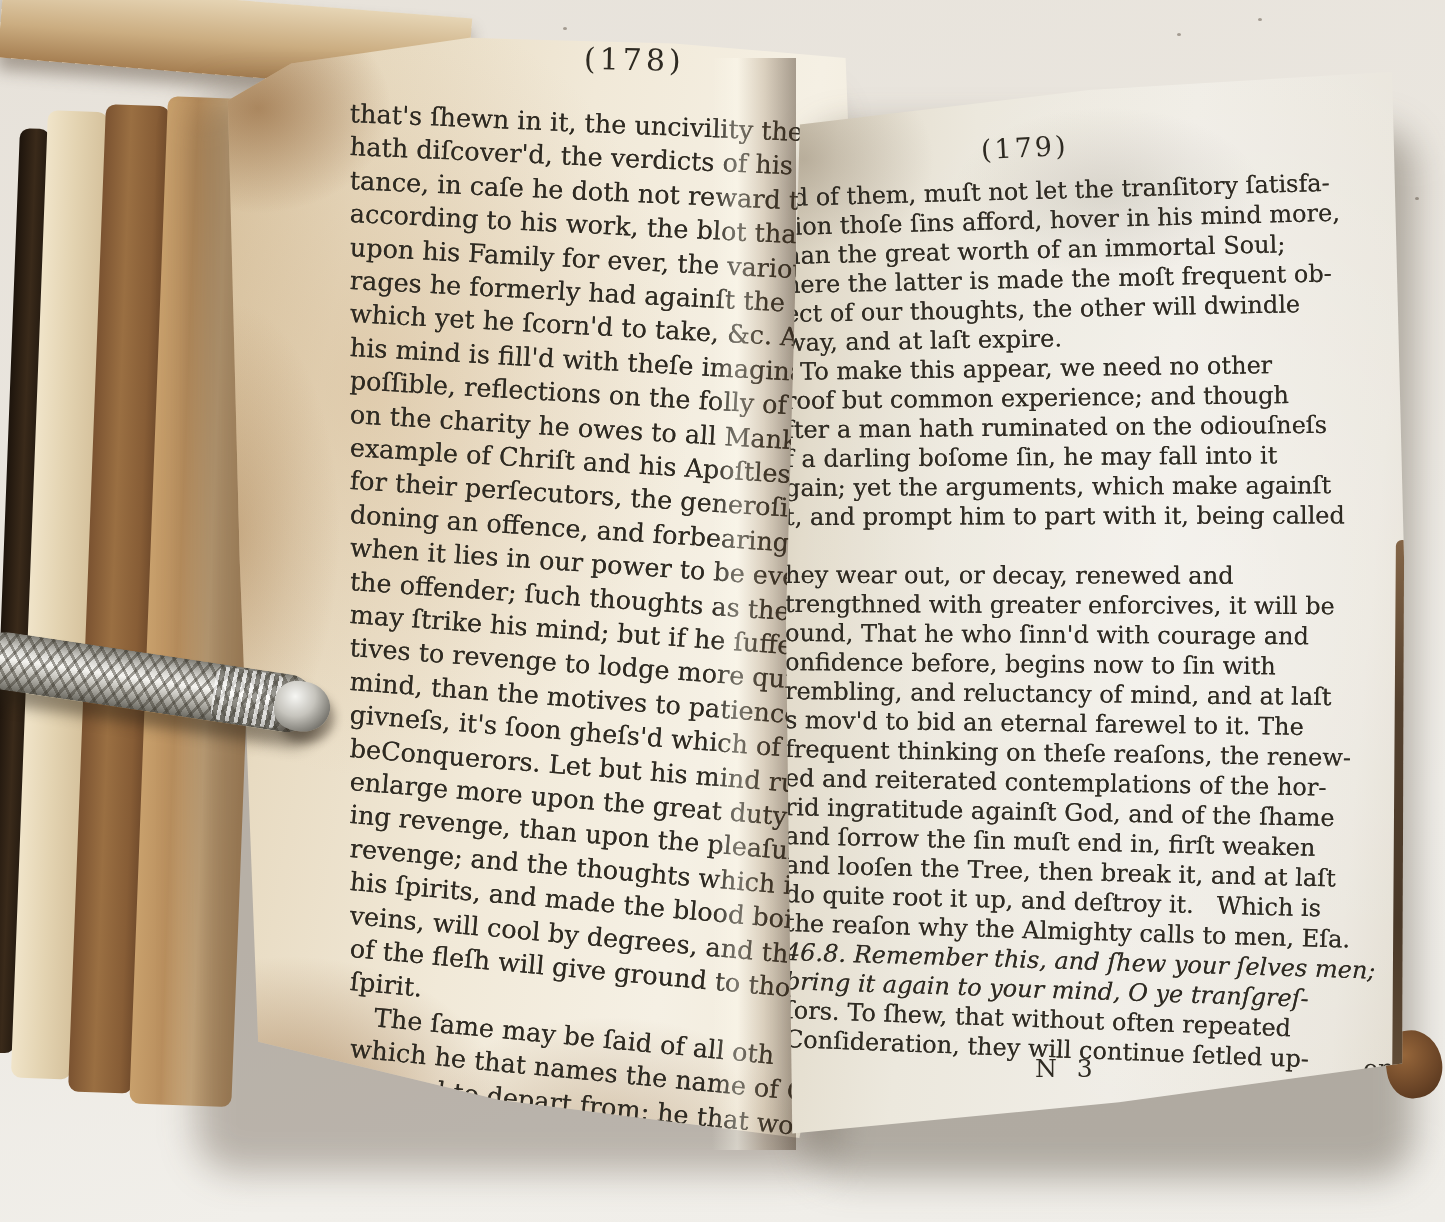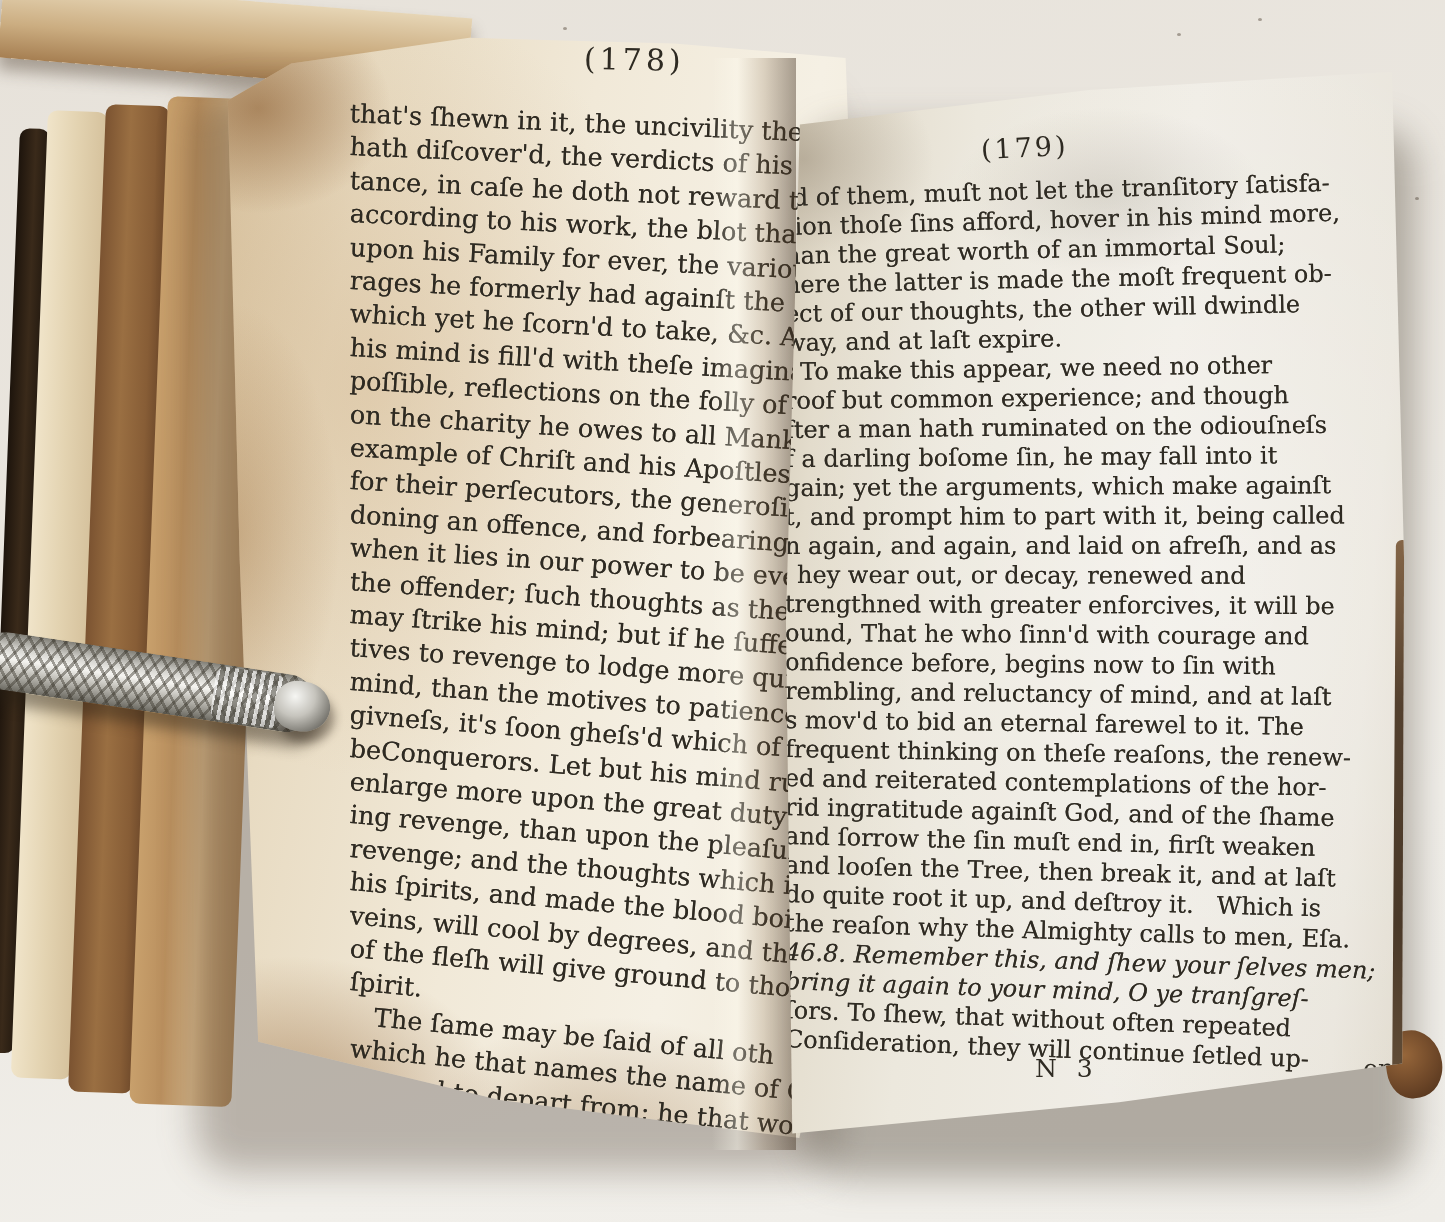--- a/index.html
+++ b/index.html
@@ -160,22 +160,21 @@
         <div class="pline" style="top: 58px; transform: rotate(-1.34deg);">han the great worth of an immortal Soul;</div>
         <div class="pline" style="top: 87px; transform: rotate(-1.21deg);">here the latter is made the moſt frequent ob-</div>
         <div class="pline" style="top: 116px; transform: rotate(-1.08deg);">ect of our thoughts, the other will dwindle</div>
         <div class="pline" style="top: 145px; transform: rotate(-0.94deg);">way, and at laſt expire.</div>
         <div class="pline" style="top: 174px; transform: rotate(-0.81deg);">  To make this appear, we need no other</div>
         <div class="pline" style="top: 203px; transform: rotate(-0.68deg);">roof but common experience; and though</div>
         <div class="pline" style="top: 232px; transform: rotate(-0.55deg);">fter a man hath ruminated on the odiouſneſs</div>
         <div class="pline" style="top: 261px; transform: rotate(-0.42deg);">f a darling boſome ſin, he may fall into it</div>
         <div class="pline" style="top: 290px; transform: rotate(-0.29deg);">gain; yet the arguments, which make againſt</div>
         <div class="pline" style="top: 319px; transform: rotate(-0.16deg);">t, and prompt him to part with it, being called</div>
-        <div class="pline" style="top: 348px; transform: rotate(-0.03deg);">n again, and again, and laid on afreſh, and as</div>
-        <div class="pline" style="top: 377px; transform: rotate(0.1deg); margin-left: 12px;">hey wear out, or decay, renewed and</div>
+        <div class="pline" style="top: 377px; transform: rotate(0.1deg);">hey wear out, or decay, renewed and</div>
         <div class="pline" style="top: 406px; transform: rotate(0.23deg);">trengthned with greater enforcives, it will be</div>
         <div class="pline" style="top: 435px; transform: rotate(0.37deg);">ound, That he who ſinn'd with courage and</div>
         <div class="pline" style="top: 464px; transform: rotate(0.5deg);">onfidence before, begins now to ſin with</div>
         <div class="pline" style="top: 493px; transform: rotate(0.63deg);">rembling, and reluctancy of mind, and at laſt</div>
         <div class="pline" style="top: 522px; transform: rotate(0.76deg);">s mov'd to bid an eternal farewel to it. The</div>
         <div class="pline" style="top: 551px; transform: rotate(0.89deg);">frequent thinking on theſe reaſons, the renew-</div>
         <div class="pline" style="top: 580px; transform: rotate(1.02deg);">ed and reiterated contemplations of the hor-</div>
         <div class="pline" style="top: 609px; transform: rotate(1.15deg);">rid ingratitude againſt God, and of the ſhame</div>
         <div class="pline" style="top: 638px; transform: rotate(1.28deg);">and ſorrow the ſin muſt end in, firſt weaken</div>
         <div class="pline" style="top: 667px; transform: rotate(1.41deg);">and looſen the Tree, then break it, and at laſt</div>

